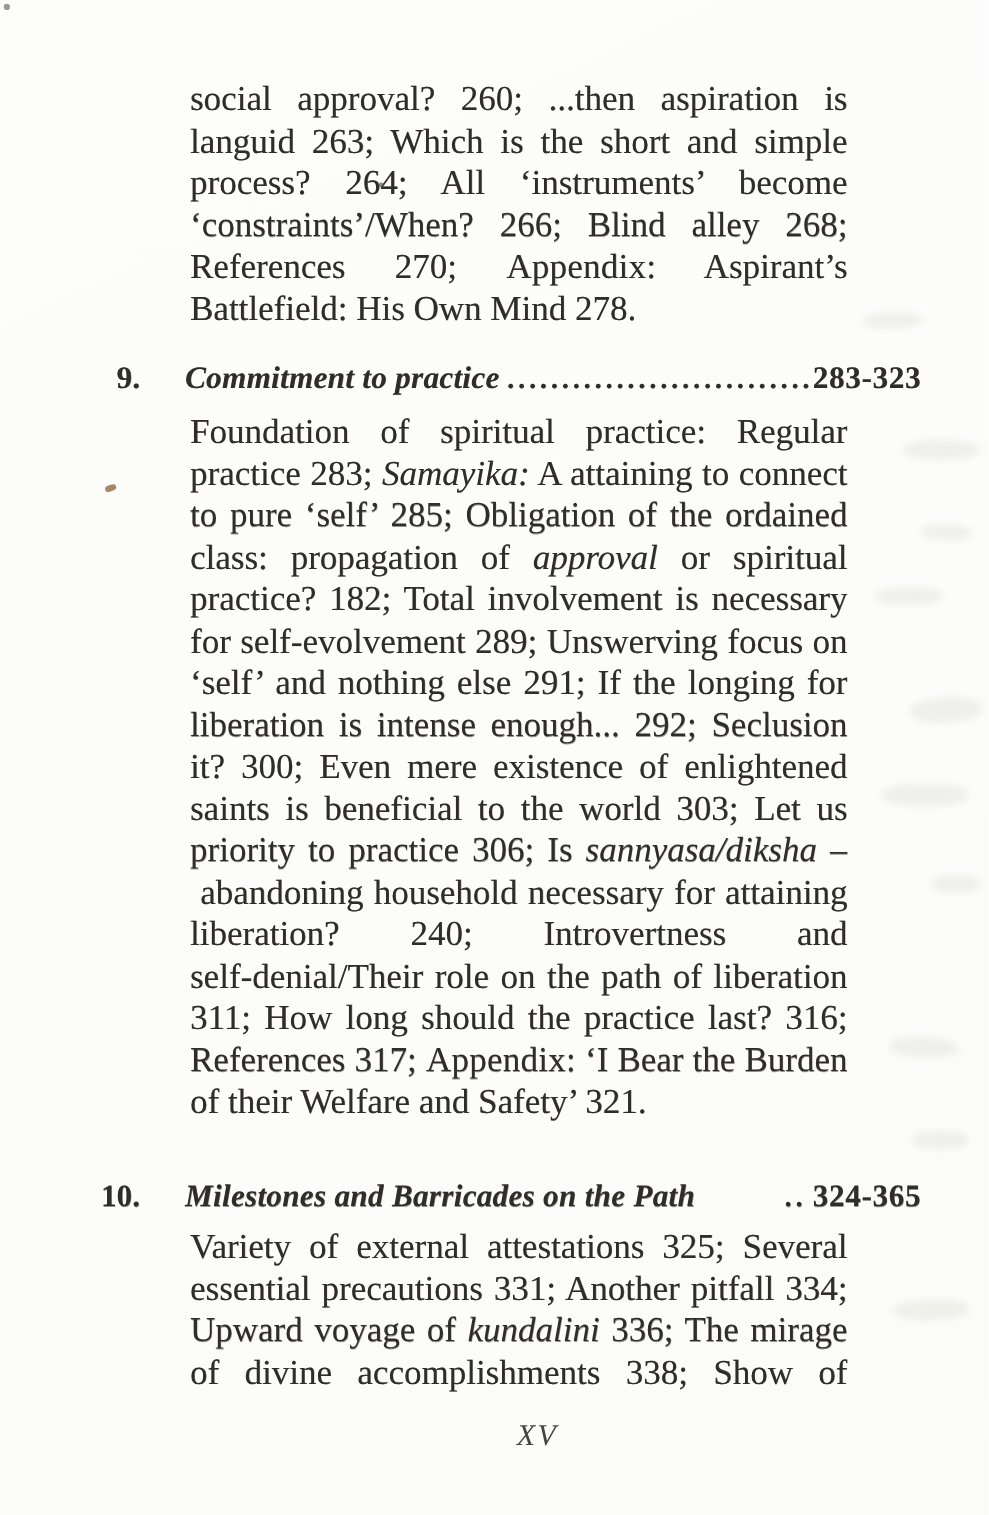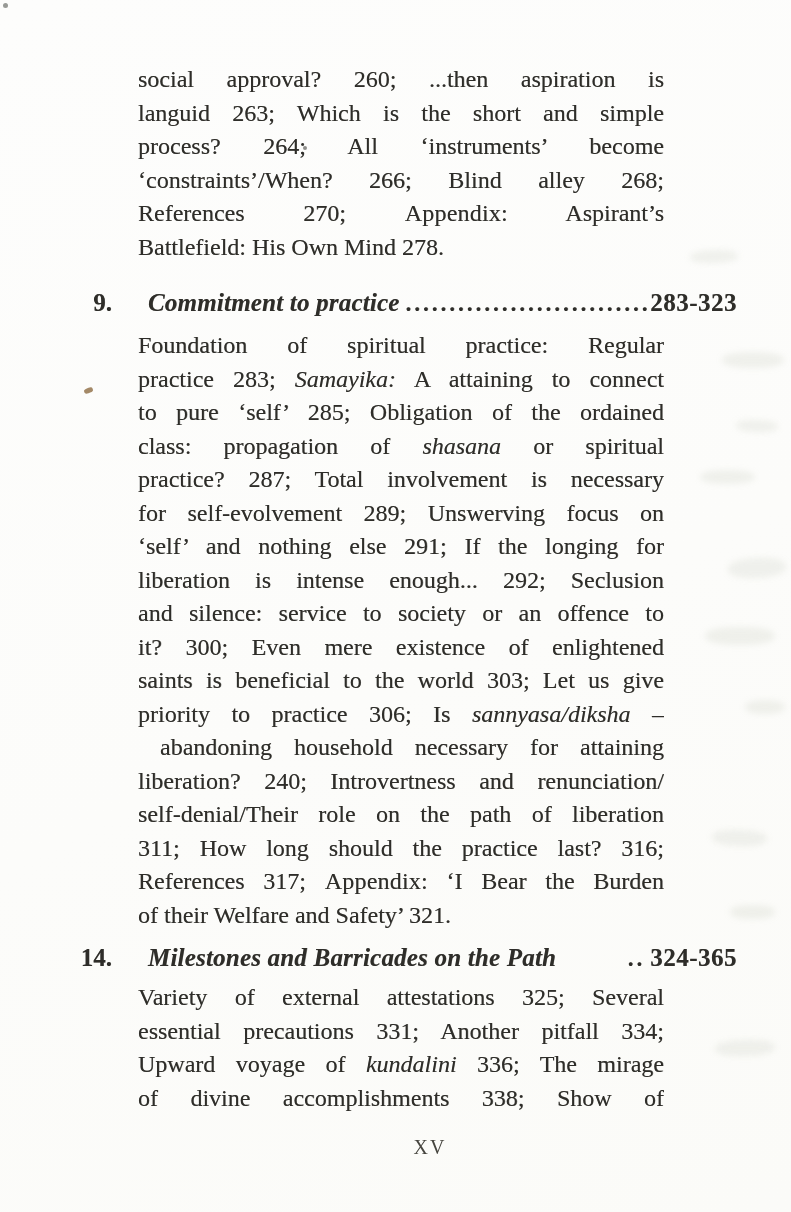--- a/index.html
+++ b/index.html
@@ -7,23 +7,23 @@
     position: relative;
     width: 791px;
     height: 1212px;
     background: linear-gradient(155deg, #fdfdfc 0%, #fcfcfa 55%, #fbfbf8 100%);
     overflow: hidden;
     font-family: "Liberation Serif", serif;
     color: #2e2d29;
   }
   .para {
     position: absolute;
-    left: 138px;
+    left: 152px;
     width: 526px;
-    font-size: 24px;
+    font-size: 28px;
     line-height: 33.5px;
     text-shadow: 0.3px 0.3px 0.3px rgba(44,43,38,0.5);
   }
   .para .line {
     height: 33.5px;
     text-align: justify;
     text-align-last: justify;
     overflow: hidden;
   }
   .para .line.end { text-align-last: left; }
@@ -61,23 +61,24 @@
   }
   .entry-heading .pages { flex: 0 0 auto; letter-spacing: 0.5px; }
 
   .pageno {
     position: absolute;
     top: 1136px;
     left: 150px;
     width: 526px;
     text-align: center;
     transform: translateX(17px);
-    font-size: 20px;
+    font-size: 24px;
     letter-spacing: 2px;
     color: #46453f;
+    font-style: italic;
   }
 
   
   .ghost {
     position: absolute;
     background: rgba(152,160,140,0.13);
     filter: blur(3px);
     border-radius: 45%;
   }
   .speck { position: absolute; border-radius: 50%; }
@@ -103,39 +104,38 @@
     <span class="num">9.</span>
     <span class="title">Commitment to practice</span>
     <span class="leader">............................................................</span>
     <span class="pages">283-323</span>
   </div>
 
   <div class="para" style="top: 329px;">
       <div class="line"><span>Foundation of spiritual practice: Regular</span></div>
       <div class="line"><span>practice 283; </span><em>Samayika:</em><span> A attaining to connect</span></div>
       <div class="line"><span>to pure ‘self’ 285; Obligation of the ordained</span></div>
-      <div class="line"><span>class: propagation of </span><em>shasana</em><span> or spiritual</span></div>
-      <div class="line"><span>practice? 287; Total involvement is necessary</span></div>
+      <div class="line"><span>class: propagation of </span><em>approval</em><span> or spiritual</span></div>
+      <div class="line"><span>practice? 182; Total involvement is necessary</span></div>
       <div class="line"><span>for self-evolvement 289; Unswerving focus on</span></div>
       <div class="line"><span>‘self’ and nothing else 291; If the longing for</span></div>
       <div class="line"><span>liberation is intense enough... 292; Seclusion</span></div>
-      <div class="line"><span>and silence: service to society or an offence to</span></div>
       <div class="line"><span>it? 300; Even mere existence of enlightened</span></div>
       <div class="line"><span>saints is beneficial to the world 303; Let us give</span></div>
       <div class="line"><span>priority to practice 306; Is </span><em>sannyasa/diksha</em><span> –</span></div>
       <div class="line"><span>&nbsp;abandoning household necessary for attaining</span></div>
       <div class="line"><span>liberation? 240; Introvertness and renunciation/</span></div>
       <div class="line"><span>self-denial/Their role on the path of liberation</span></div>
       <div class="line"><span>311; How long should the practice last? 316;</span></div>
       <div class="line"><span>References 317; </span><strong>Appendix:</strong><span> ‘I Bear the Burden</span></div>
       <div class="line end"><span>of their Welfare and Safety’ 321.</span></div>
     </div>
 
   <div class="entry-heading" style="top: 941px;">
-    <span class="num">14.</span>
+    <span class="num">10.</span>
     <span class="title">Milestones and Barricades on the Path</span>
     <span class="leader">..</span>
     <span class="pages">324-365</span>
   </div>
 
   <div class="para" style="top: 981px;">
       <div class="line"><span>Variety of external attestations 325; Several</span></div>
       <div class="line"><span>essential precautions 331; Another pitfall 334;</span></div>
       <div class="line"><span>Upward voyage of </span><em>kundalini</em><span> 336; The mirage</span></div>
       <div class="line"><span>of divine accomplishments 338; Show of</span></div>

